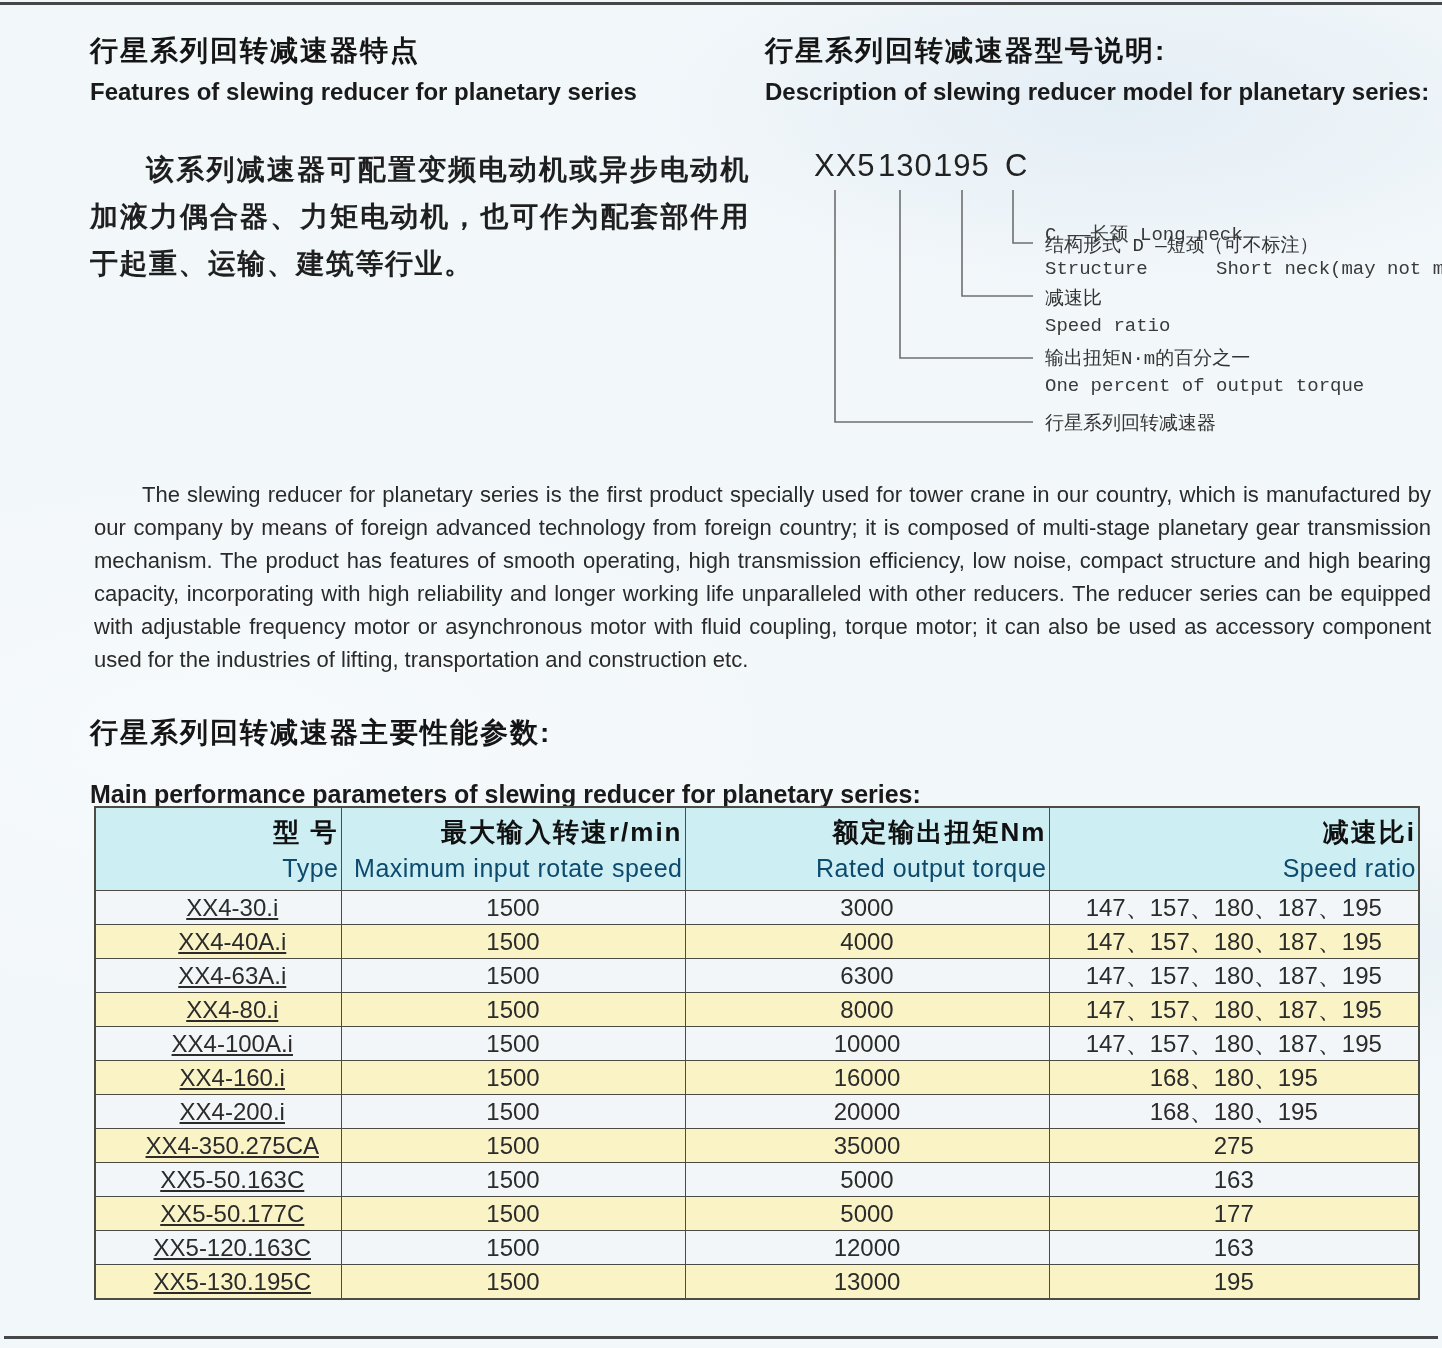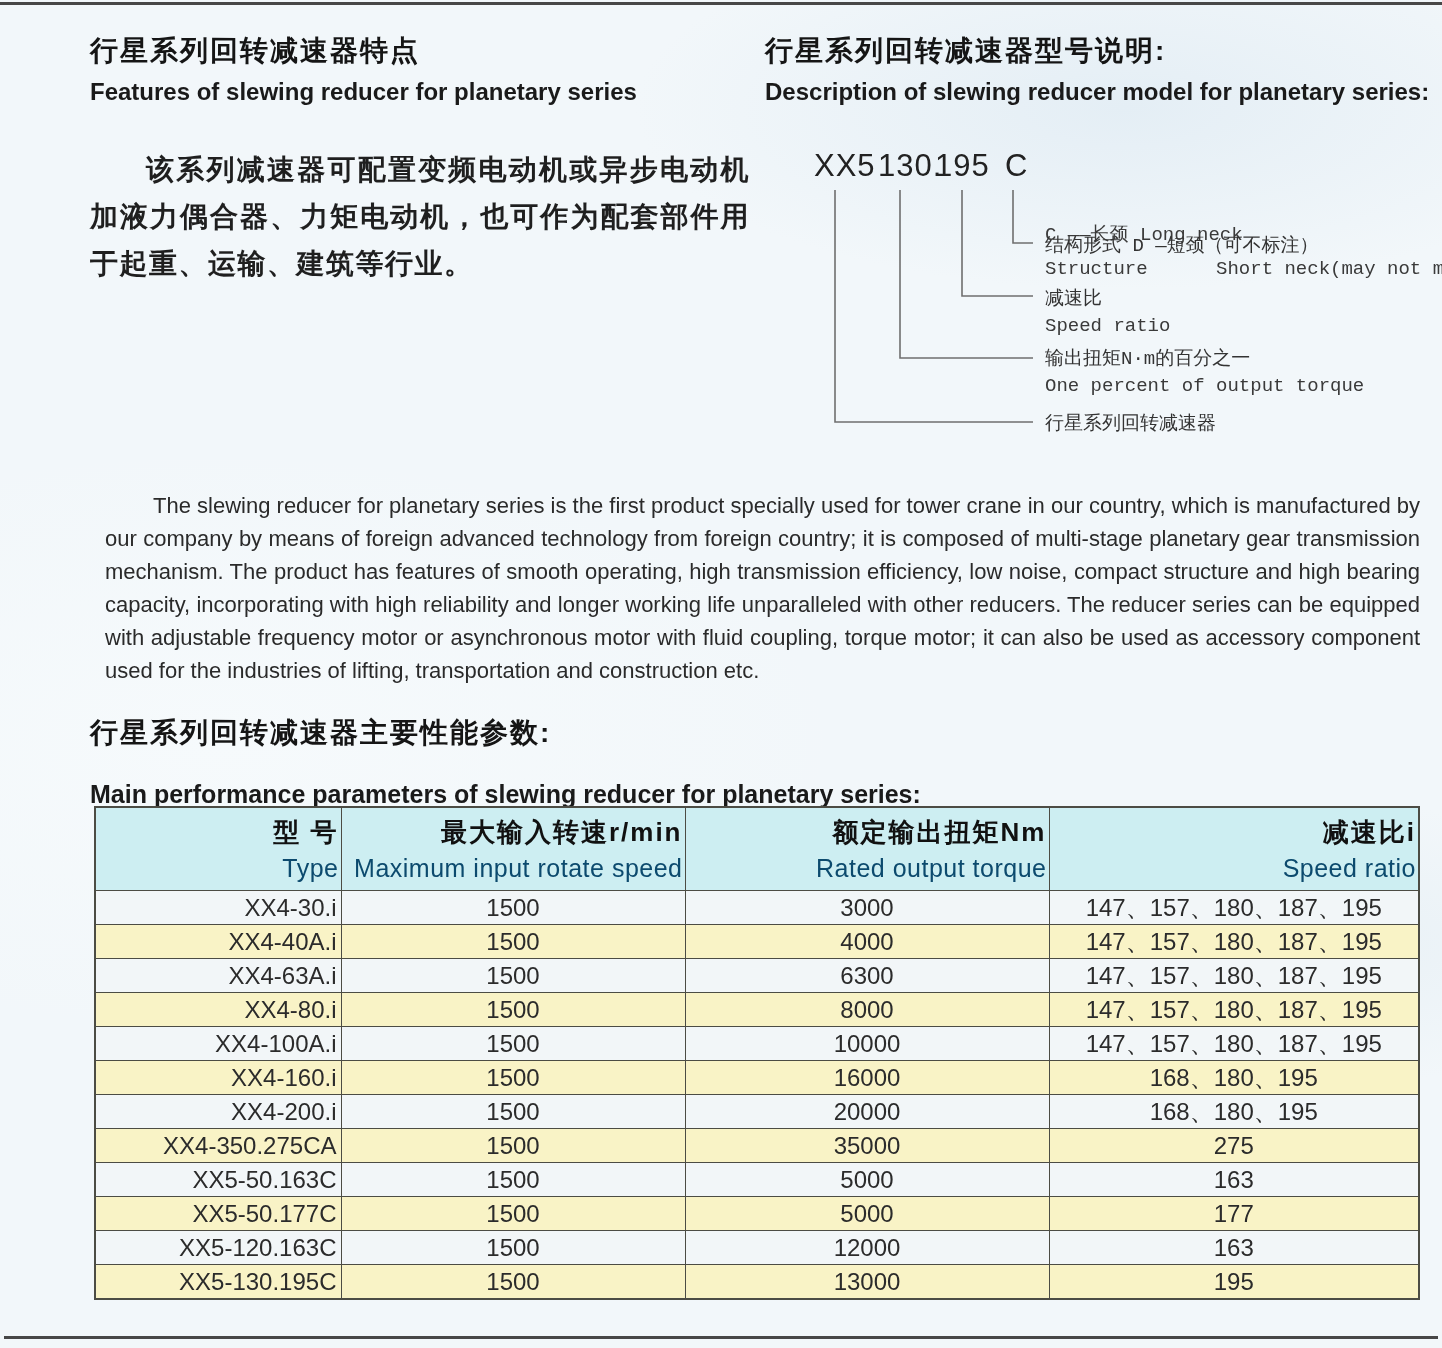--- a/index.html
+++ b/index.html
@@ -12,37 +12,37 @@
       radial-gradient(ellipse 500px 200px at 92% 70%, #e9f1f6 0%, rgba(233,241,246,0) 70%),
       var(--page-bg,#f2f7fa);
     color:#1c1c1c;
   }
   .rule{position:absolute;background:var(--rule,#474747);}
   .sec{position:absolute;}
   .h-cn{font-size:28px;font-weight:bold;letter-spacing:2px;color:#151515;}
   .h-en{font-size:24px;font-weight:bold;color:#1a1a1a;margin-top:8px;}
   .cn-para{font-size:28px;font-weight:600;line-height:47px;letter-spacing:1.5px;
     text-align:justify;text-indent:2em;color:#1f1f1f;margin:0 0 2px 0;}
-  .en-para{font-size:22px;line-height:33px;text-align:justify;text-indent:48px;color:#2a2a2a;margin:15px;}
+  .en-para{font-size:22px;line-height:33px;text-align:justify;text-indent:48px;color:#2a2a2a;margin:4px;}
   
   .diagram{position:absolute;left:765px;top:148px;width:677px;height:320px;}
   .code-part{position:absolute;top:0;font-size:31px;color:#222;letter-spacing:1px;font-weight:500;}
   .diagram svg{position:absolute;left:0;top:0;}
   .callout{position:absolute;left:280px;white-space:pre;
     font-family:"Liberation Mono",monospace;font-size:19px;color:#3a3a3a;}
   .callout.cn{color:#333;}
   
   table{border-collapse:collapse;table-layout:fixed;
     border:2px solid var(--border,#4c4c44);}
   th,td{border:1px solid var(--border,#4c4c44);overflow:hidden;}
   th{background:var(--header-bg,#cdeef2);padding:7px 2px;text-align:right;}
   th .th-cn{font-size:26px;font-weight:bold;letter-spacing:2px;color:#111;}
   th .th-en{font-size:25px;font-weight:normal;color:#0c4a6e;margin-top:4px;letter-spacing:0.5px;}
   td{height:33px;font-size:24px;color:#2b2b2b;text-align:center;padding:0 4px;}
-  td.type-cell{text-align:right;padding-left:32px;}
+  td.type-cell{text-align:center;padding-left:32px;text-decoration:underline;}
   tr.row-a td{background:var(--row-white,#f2f6f8);}
   tr.row-b td{background:var(--row-yellow,#f9f3c6);}
 </style>
 </head>
 <body>
 
 <div class="rule" style="left:0;top:2px;width:1442px;height:3px;"></div>
 <div class="rule" style="left:4px;top:1336px;width:1434px;height:3px;"></div>
 
 <div class="sec" style="left:90px;top:32px;width:660px;">

